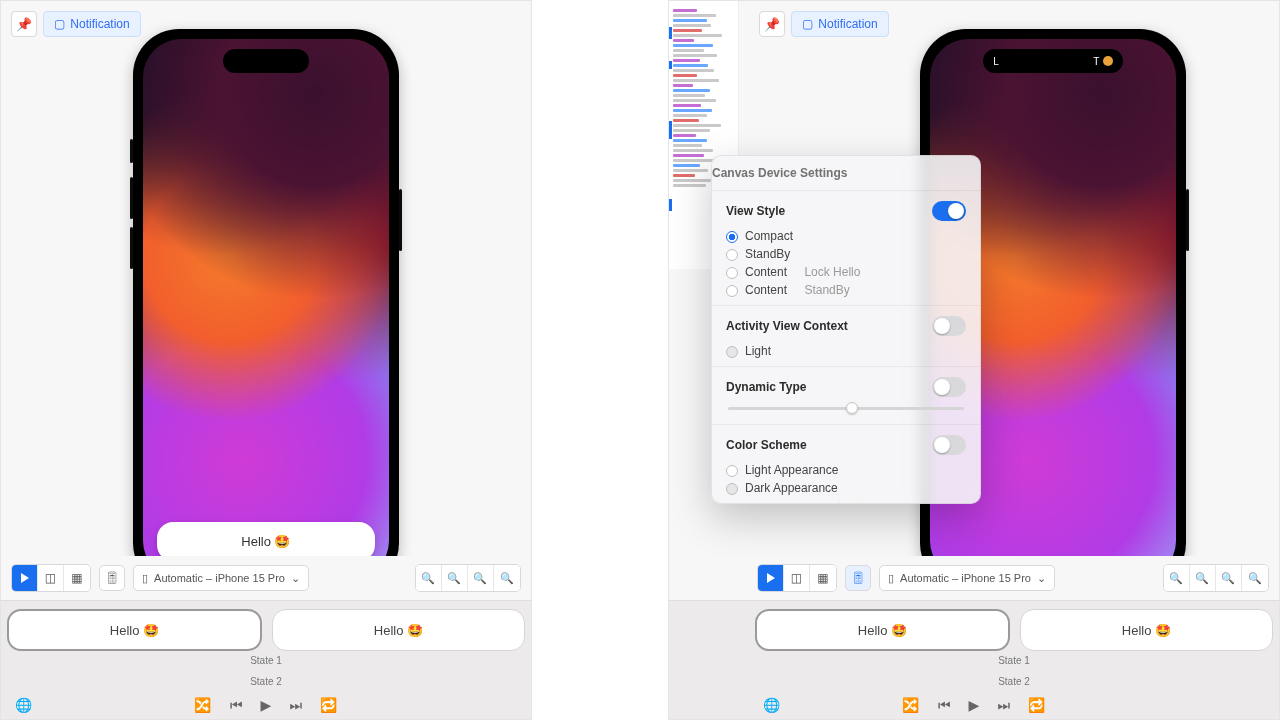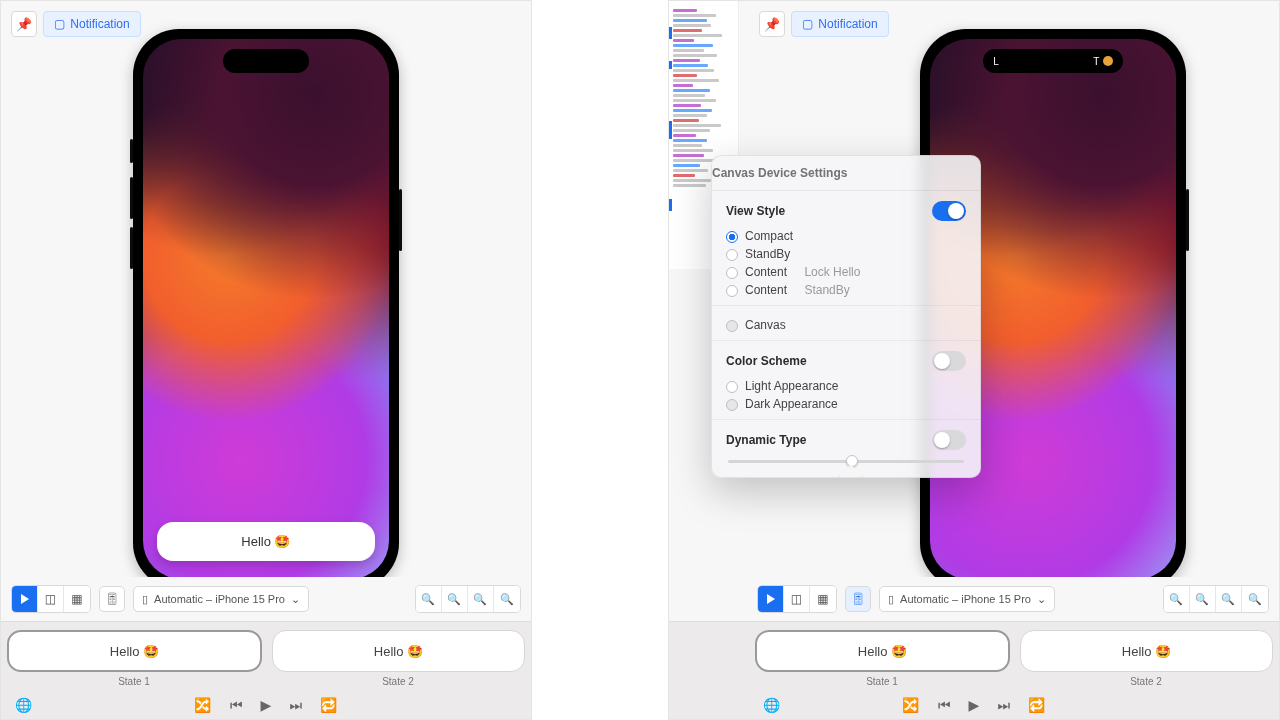--- a/index.html
+++ b/index.html
@@ -174,21 +174,21 @@
     border-radius: 14px;
     height: 42px;
     display: flex; align-items: center; justify-content: center;
     font-size: 13px; color: #444;
   }
   .state-card.selected { border: 2px solid #9a9a9a; }
   .state-labels {
     background: #eceaea;
     display: flex; gap: 10px;
     padding: 0 6px 4px;
-    font-size: 10px; color: #777;
+    font-size: 10px; color: #777; flex-direction: column;
   }
   .state-labels span { flex: 1; text-align: center; }
 
   .timeline {
     background: #eceaea;
     height: 28px;
     display: flex; align-items: center; justify-content: center;
     gap: 18px;
     position: relative;
     color: #666; font-size: 14px;
@@ -471,54 +471,60 @@
           </div>
         <div class="radio-row">
             <span class="radio"></span>
             <span>StandBy</span>
           </div>
         <div class="radio-row"><span class="radio"></span><span>Content</span>&nbsp;<span class="faded">Lock Hello</span></div>
         <div class="radio-row"><span class="radio"></span><span>Content</span>&nbsp;<span class="faded">StandBy</span></div>
       </div>
 
       <div class="pop-section">
+        <div class="pop-row">
+          <span class="pop-title">Activity View Context</span>
+          <div class="switch">
+              <div class="knob"></div>
+            </div>
+        </div>
         <div class="radio-row">
             <span class="radio dim"></span>
-            <span>Canvas</span>
+            <span>Light</span>
+          </div>
+      </div>
+
+      <div class="pop-section">
+        <div class="pop-row">
+          <span class="pop-title">Dynamic Type</span>
+          <div class="switch">
+              <div class="knob"></div>
+            </div>
+        </div>
+        <div class="slider">
+            <div class="thumb"></div>
           </div>
       </div>
 
       <div class="pop-section">
         <div class="pop-row">
           <span class="pop-title">Color Scheme</span>
           <div class="switch">
               <div class="knob"></div>
             </div>
         </div>
         <div class="radio-row">
             <span class="radio"></span>
             <span>Light Appearance</span>
           </div>
         <div class="radio-row">
             <span class="radio dim"></span>
             <span>Dark Appearance</span>
           </div>
       </div>
-
-      <div class="pop-section">
-        <div class="pop-row">
-          <span class="pop-title">Dynamic Type</span>
-          <div class="switch">
-              <div class="knob"></div>
-            </div>
-        </div>
-        <div class="slider">
-            <div class="thumb"></div>
-          </div>
-      </div>
     </div>
   </div>
 
   <div class="bottombar" style="padding-left: 88px;">
     <div class="btn-group">
       <div class="tb-btn primary">
           <div class="tri-play"></div>
         </div>
       <div class="tb-btn">
           <span>◫</span>

